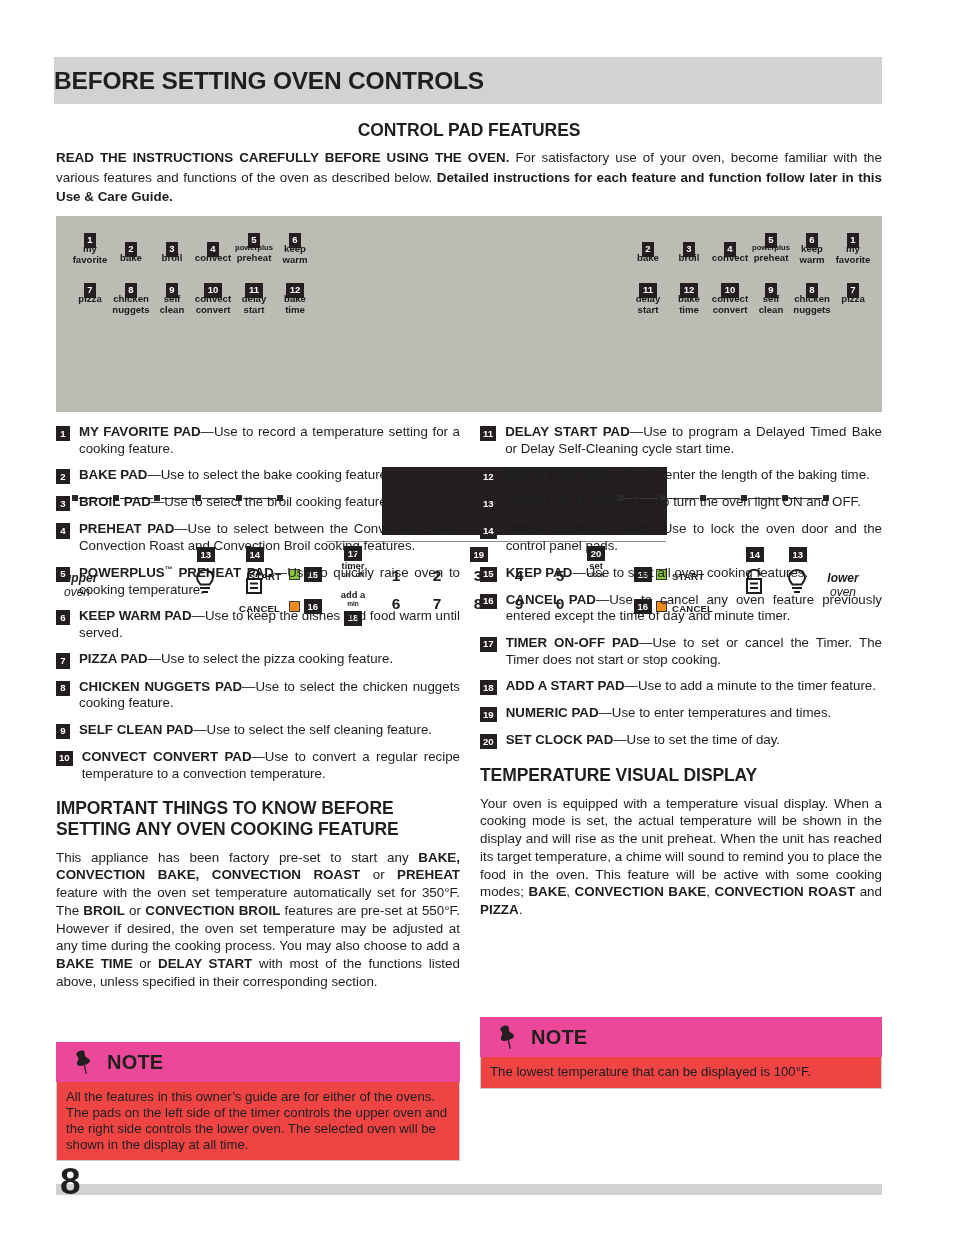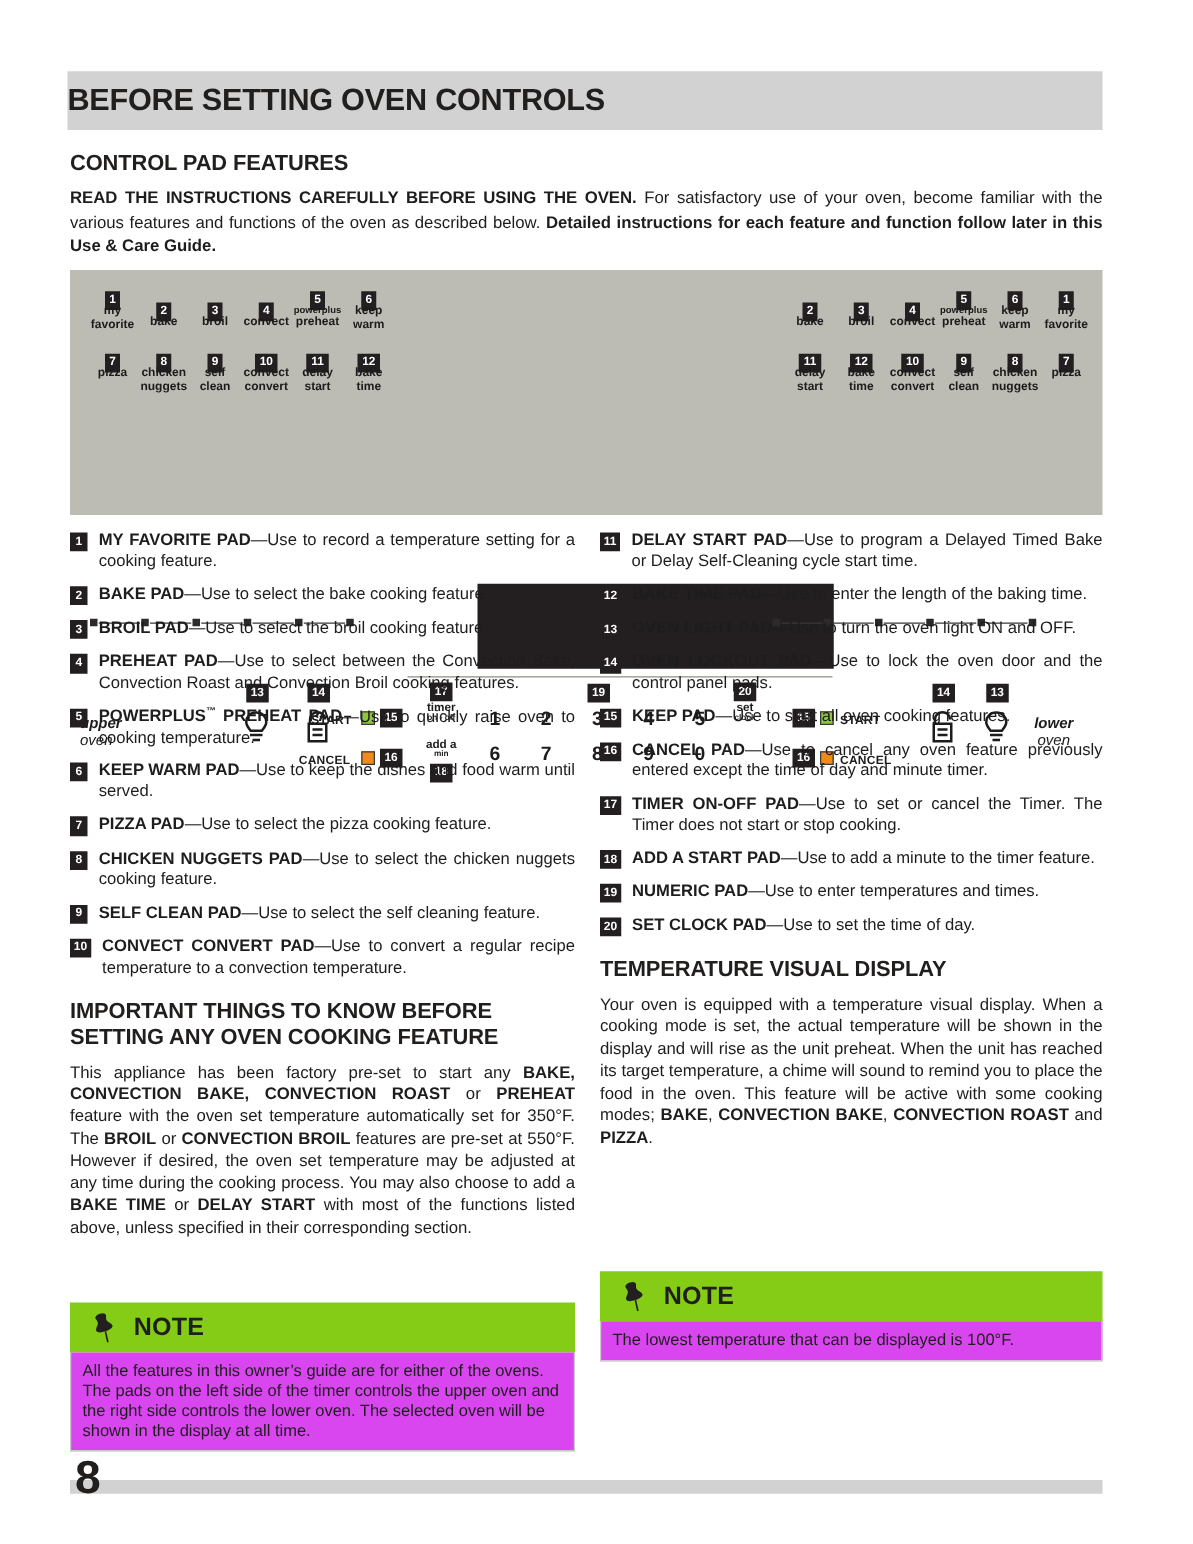--- a/index.html
+++ b/index.html
@@ -43,21 +43,21 @@
     letter-spacing: -0.1px;
     line-height: 1.22;
   }
 
   .intro {
     position: absolute;
     left: 56px;
     top: 120px;
     width: 826px;
   }
-  .intro .sec-head { margin-bottom: 7px; }
+  .intro .sec-head { margin-bottom: 7px; text-align: center; }
   .intro p {
     margin: 0;
     font-size: 13.4px;
     line-height: 1.43;
     text-align: justify;
     color: #1d1d1d;
   }
   .intro p b { font-weight: bold; }
 
   
@@ -219,38 +219,38 @@
     font-size: 13.4px;
     line-height: 1.32;
     text-align: justify;
     color: #1d1d1d;
   }
   .block p b { font-weight: bold; }
 
   
   .note-box { position: absolute; }
   .note-head {
-    background: #84cc16;
+    background: #ec4899;
     height: 40px;
     display: flex;
     align-items: center;
     padding-left: 16px;
     box-sizing: border-box;
   }
   .note-head .pin { margin-right: 13px; display: block; }
   .note-head .ttl {
     font-size: 20px;
     font-weight: bold;
     color: #211f1e;
     letter-spacing: 0.2px;
   }
   .note-body {
     border: 1px solid #c8c8c8;
     border-top: none;
-    background: #d946ef;
+    background: #ef4444;
     padding: 7px 9px 8px 9px;
     font-size: 13.2px;
     line-height: 1.2;
     color: #1d1d1d;
   }
 
   
   .footer-bar {
     position: absolute;
     left: 56px;

